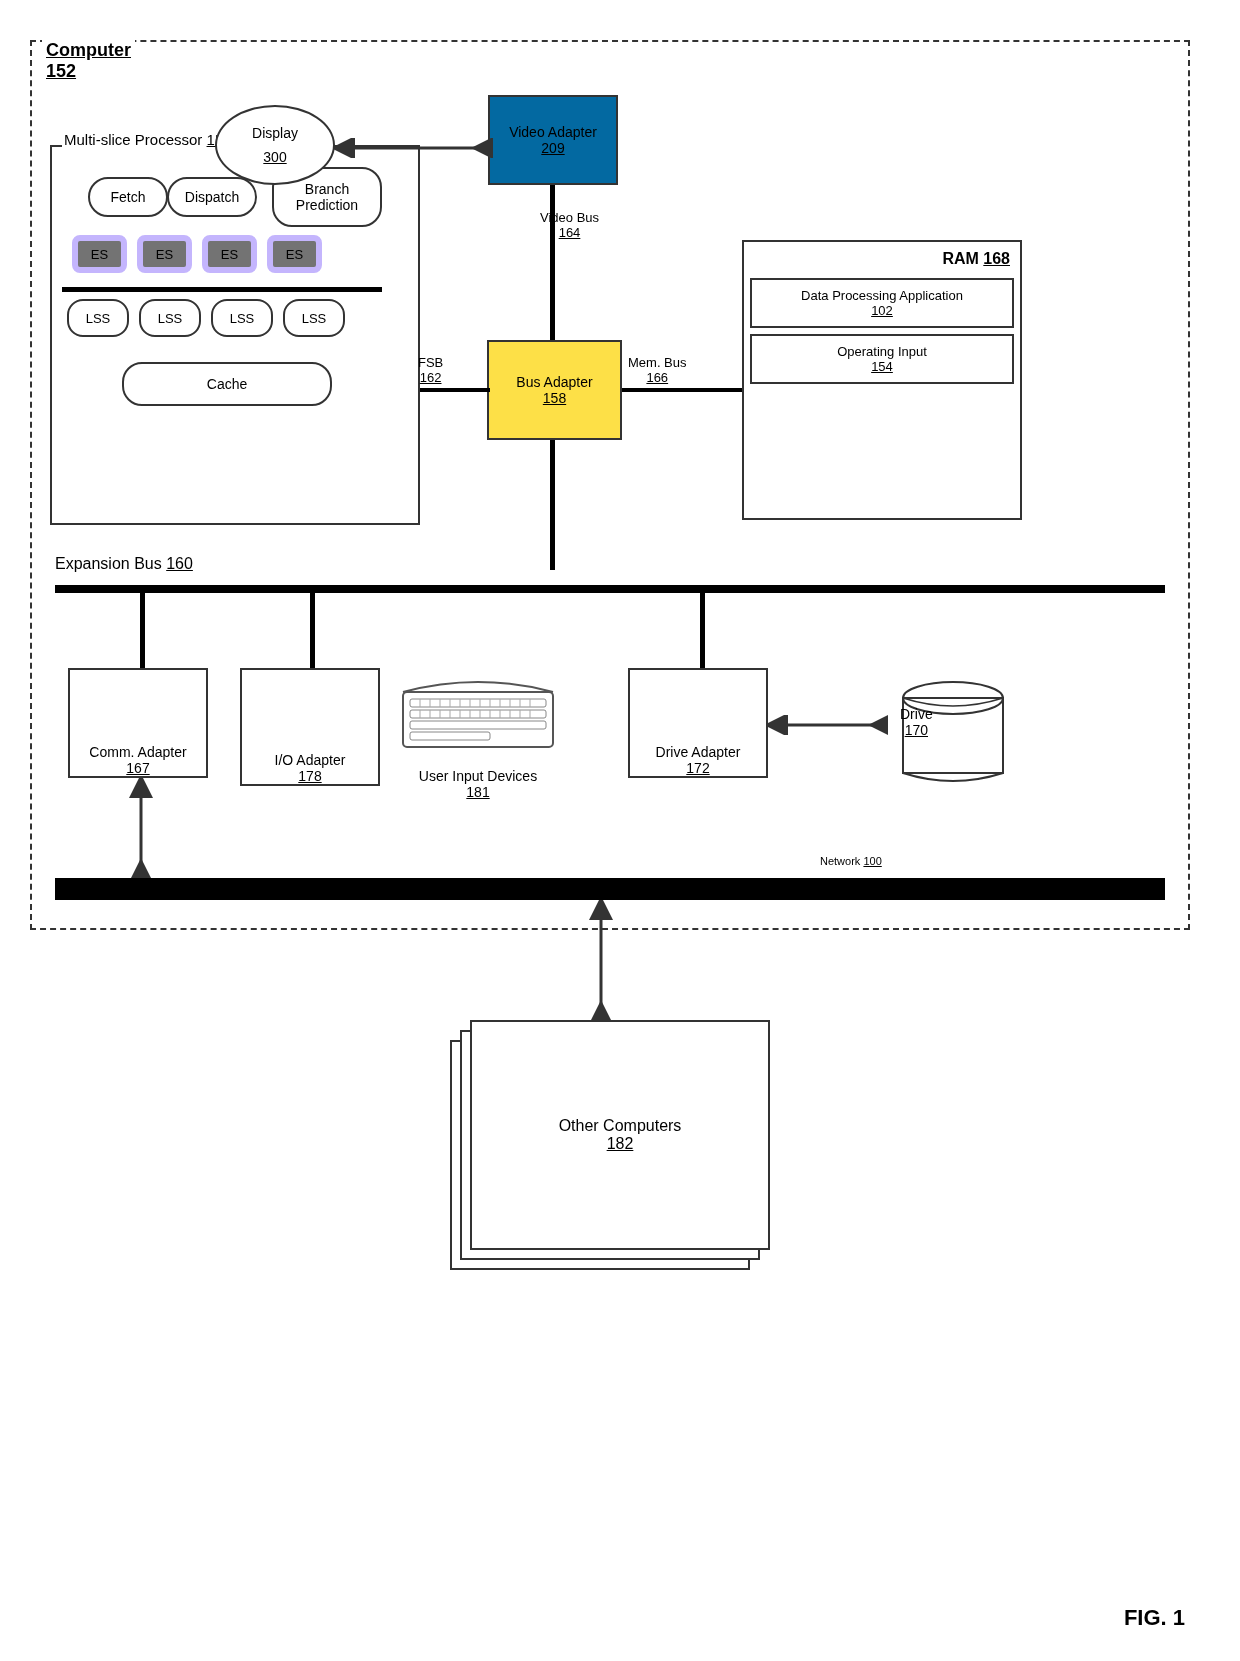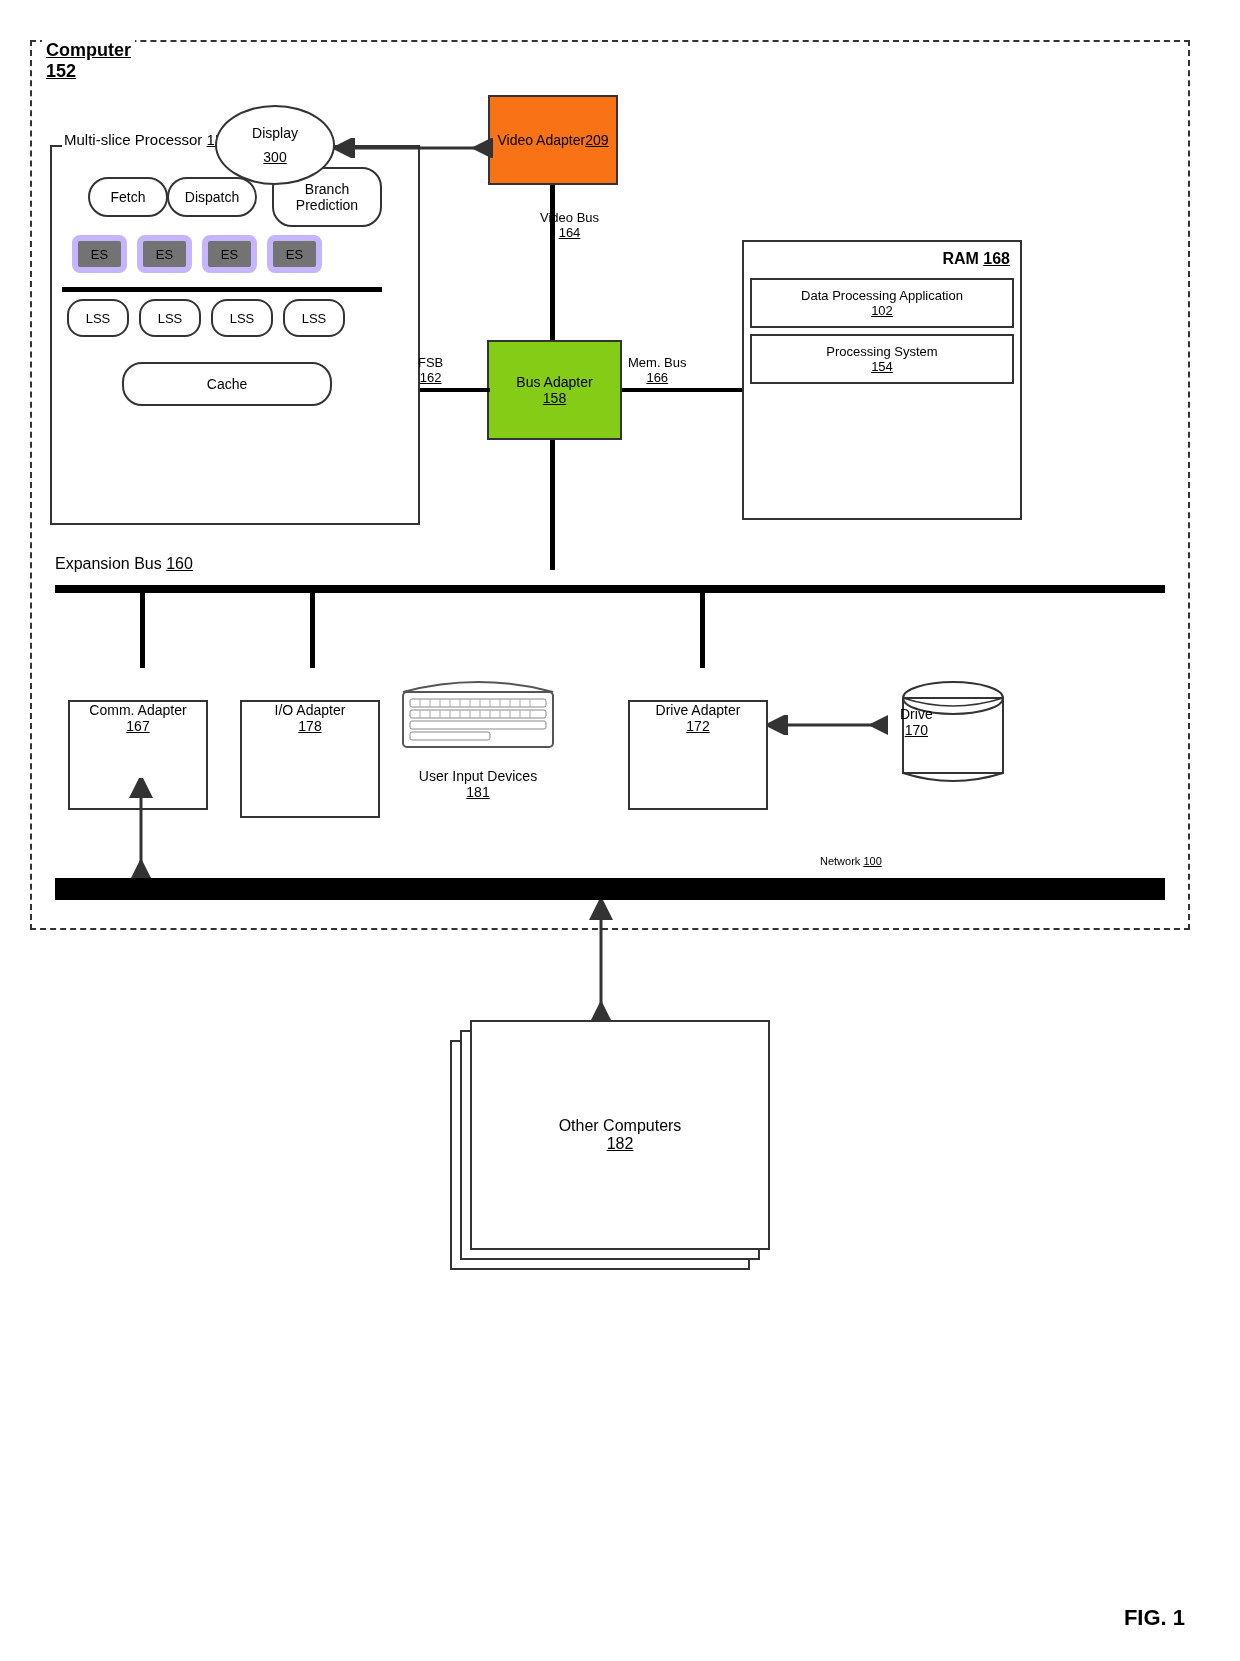--- a/index.html
+++ b/index.html
@@ -122,37 +122,38 @@
       align-items: center;
       justify-content: center;
       font-size: 14px;
       background: #fff;
     }
     
     .video-adapter-box {
       position: absolute;
       border: 2px solid #333;
       display: flex;
-      align-items: center;
-      justify-content: center;
-      text-align: center;
-      font-size: 14px;
-      background: #f97316;
+      flex-direction: column;
+      align-items: center;
+      justify-content: center;
+      text-align: center;
+      font-size: 14px;
+      background: #0369a1;
     }
     
     .bus-adapter-box {
       position: absolute;
       border: 2px solid #333;
       display: flex;
       flex-direction: column;
       align-items: center;
       justify-content: center;
       text-align: center;
       font-size: 14px;
-      background: #84cc16;
+      background: #fde047;
     }
     
     .ram-box {
       position: absolute;
       border: 2px solid #333;
     }
     .ram-label {
       font-size: 16px;
       font-weight: bold;
       text-align: right;
@@ -199,25 +200,24 @@
       background: #000;
       height: 8px;
     }
     
     .adapter-box {
       position: absolute;
       border: 2px solid #333;
       display: flex;
       flex-direction: column;
       align-items: center;
-      justify-content: flex-start;
-      text-align: center;
-      font-size: 14px;
-      background: #fff;
-      margin-top: 32px;
+      justify-content: flex-end;
+      text-align: center;
+      font-size: 14px;
+      background: #fff;
     }
     .adapter-box u { text-decoration: underline; }
     
     .network-bar {
       position: absolute;
       background: #000;
       height: 22px;
     }
     .network-label {
       position: absolute;
@@ -362,21 +362,21 @@
 
   <div class="ram-box" style="top:240px; left:742px; width:280px; height:280px;">
     <div class="ram-label">
       <span>RAM</span> <u>168</u>
     </div>
     <div class="ram-inner-box">
       <span>Data Processing Application</span> 
         <u>102</u>
     </div>
     <div class="ram-inner-box">
-      <span>Processing System</span> 
+      <span>Operating Input</span> 
         <u>154</u>
     </div>
   </div>
 
   <div style="position:absolute; top:440px; left:550px; width:5px; height:130px; background:#000;"></div>
 
   <div class="expansion-bus-label" style="top:555px; left:55px;">
     <span>Expansion Bus</span> <u>160</u>
   </div>
 

